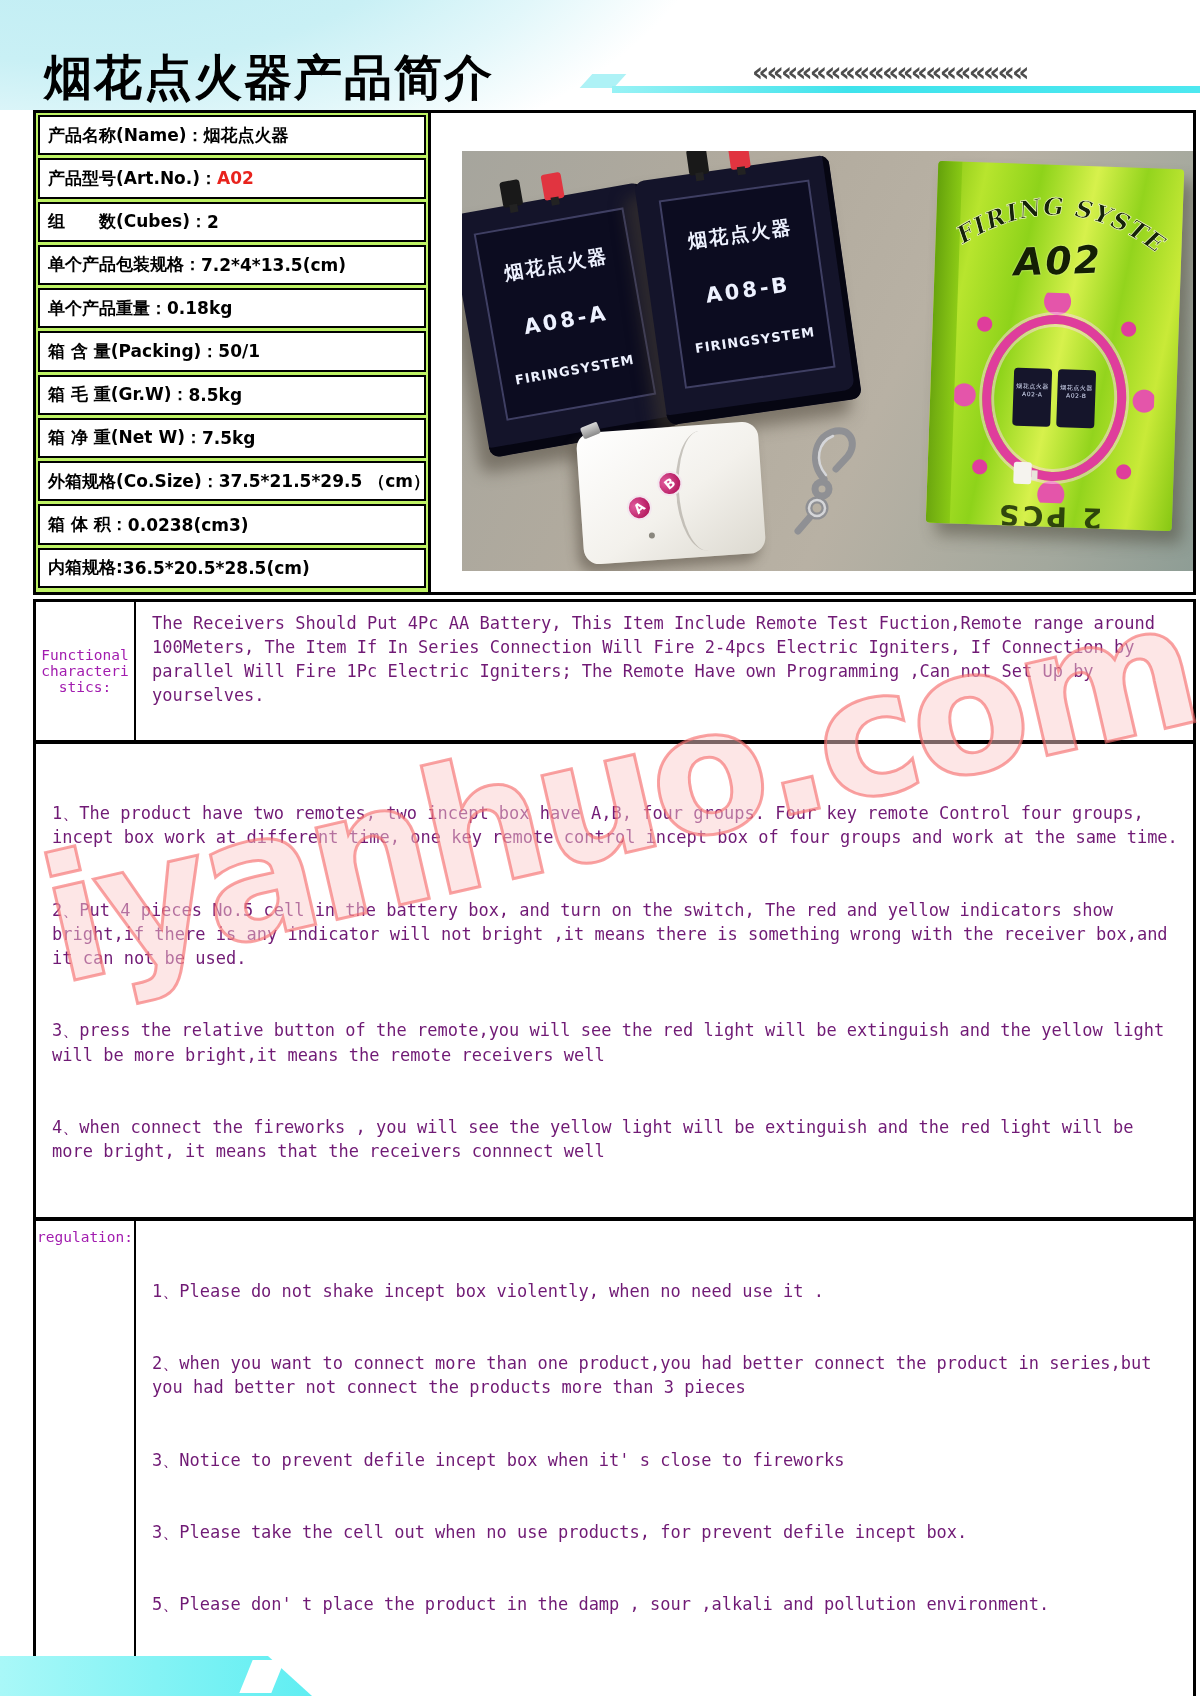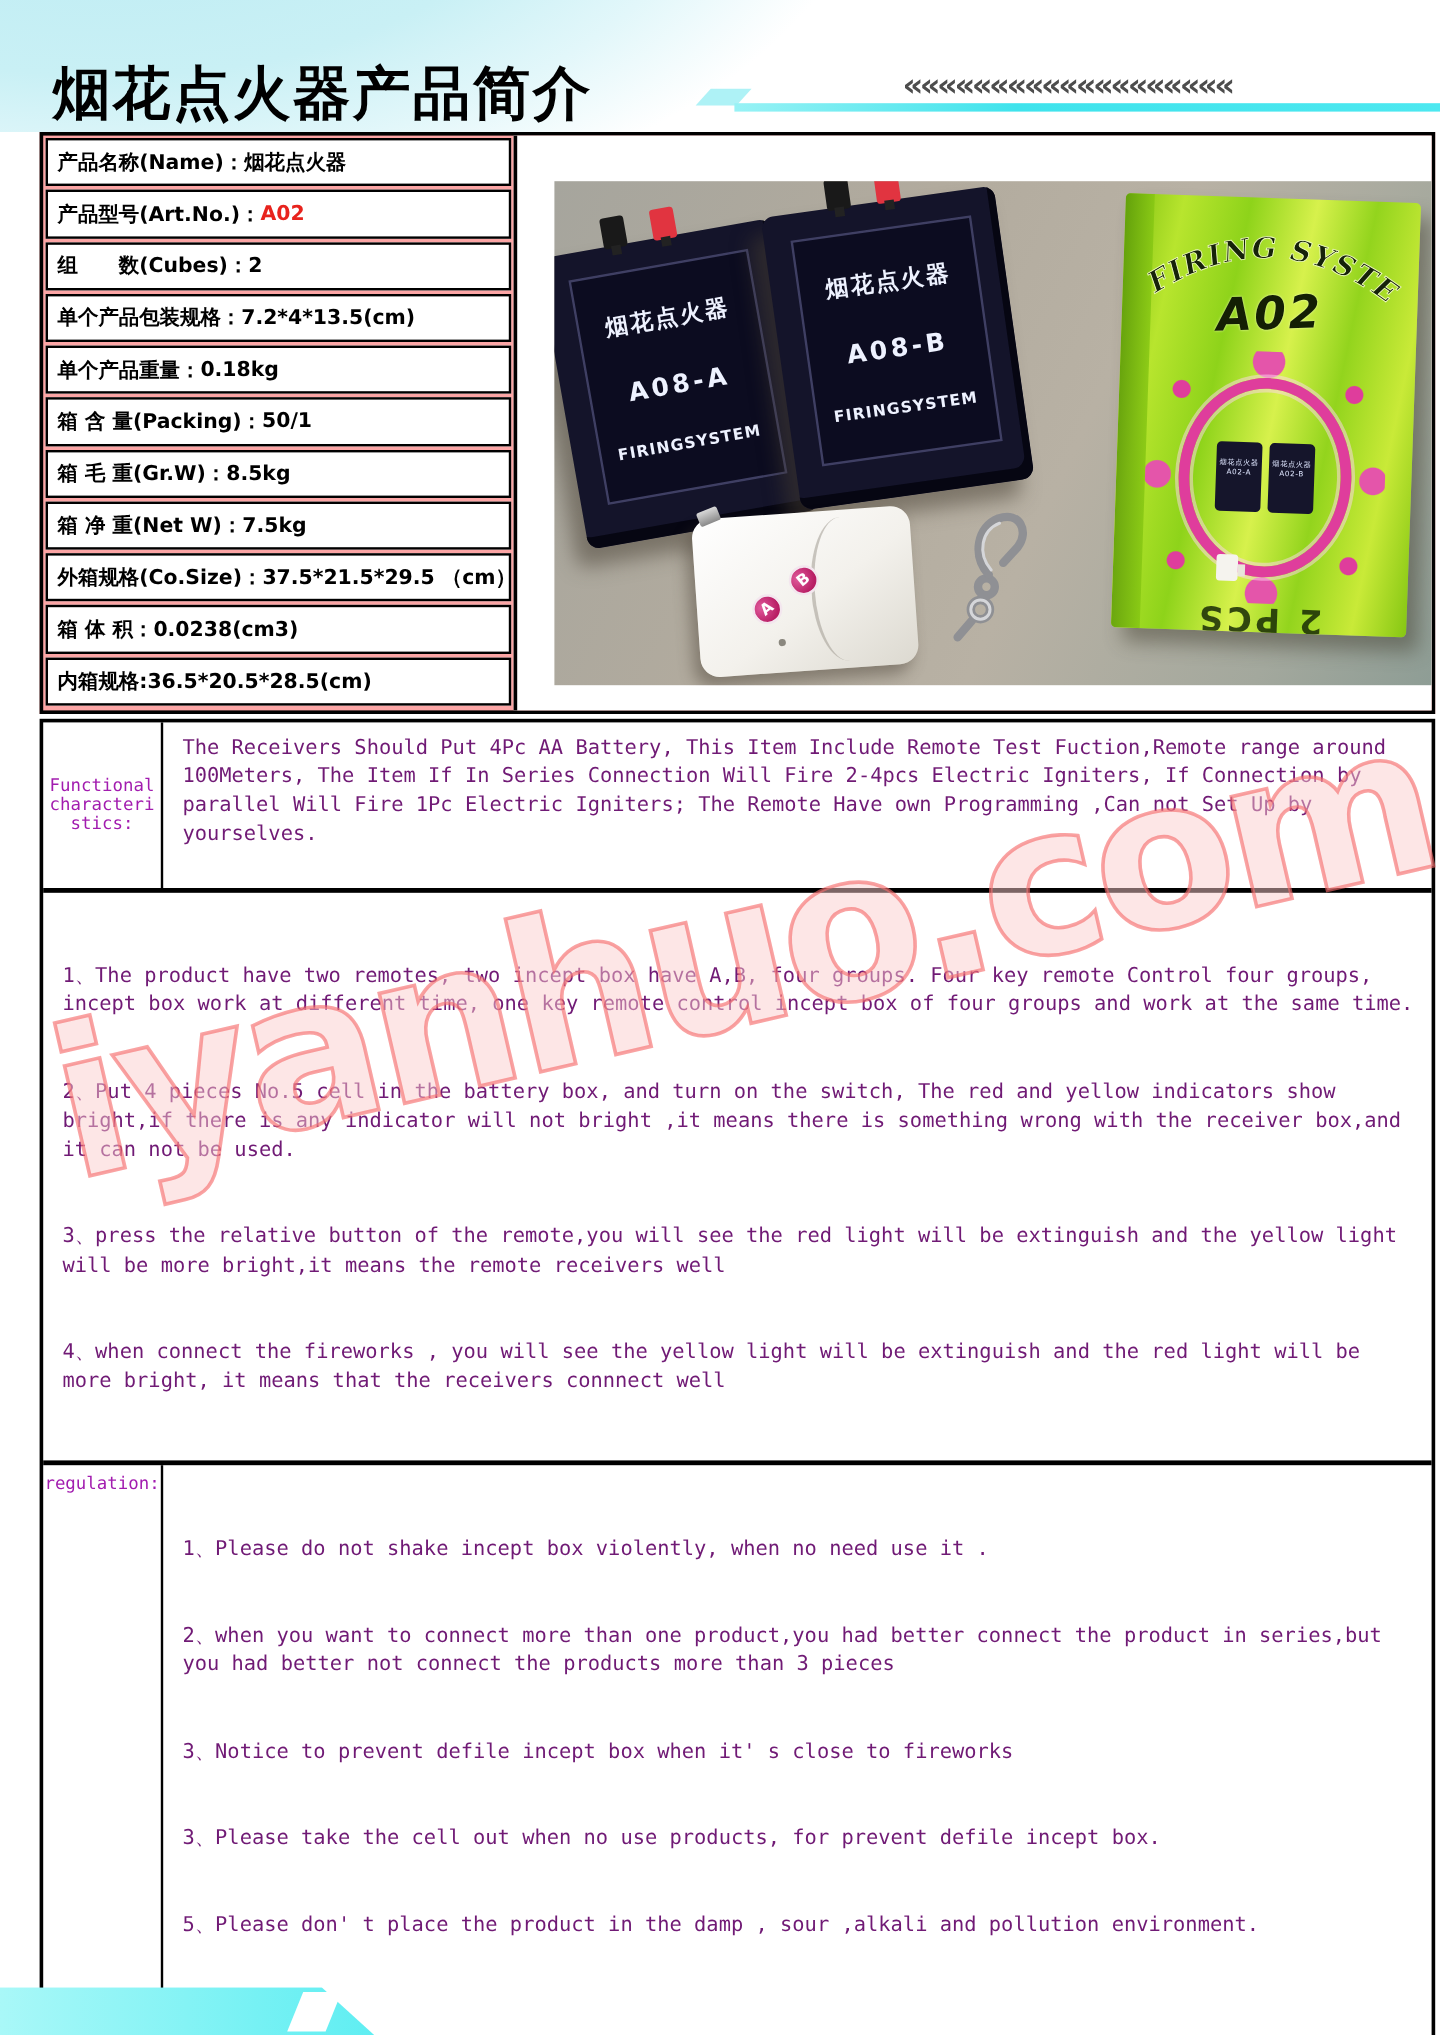--- a/index.html
+++ b/index.html
@@ -26,21 +26,21 @@
     position:absolute; left:612px; top:86px; width:588px; height:7px;
     background:linear-gradient(to right,#98f2f5,#3fe3ec 40%,#4de8f0);
   }
   .header-line-tip {
     position:absolute; left:586px; top:74px; width:34px; height:14px;
     background:#aef2f6; transform:skewX(-42deg);
   }
   
   .upper {
     position:absolute; left:33px; top:110px; width:1163px; height:485px;
-    border:3px solid #000; background:#fca5a5;
+    border:3px solid #000; background:#bef264;
   }
   .spec-rows {
     position:absolute; left:2px; top:2px; width:388px; height:473px;
     display:flex; flex-direction:column; gap:3px;
   }
   .spec-row {
     flex:1; border:2.5px solid #000; background:#fff; display:flex;
     align-items:center; padding:0 8px; font-size:17px; font-weight:700;
     white-space:nowrap; overflow:hidden;
   }

